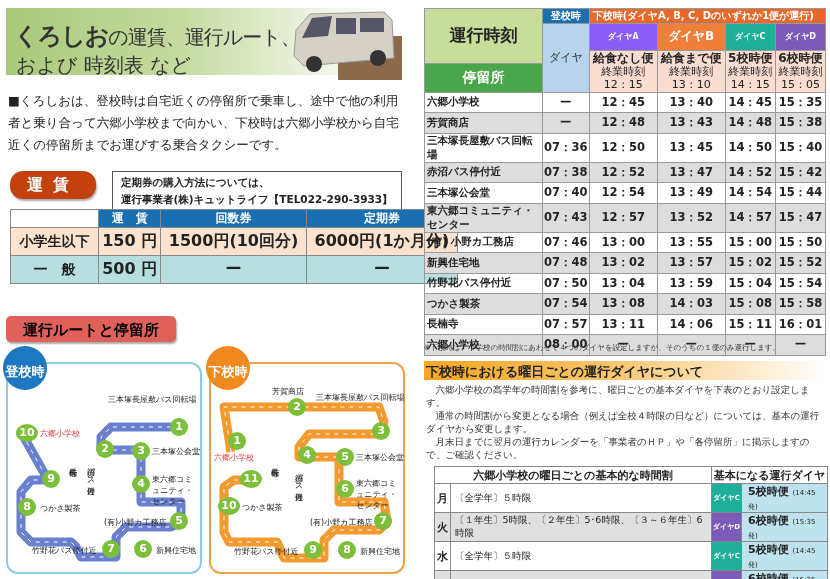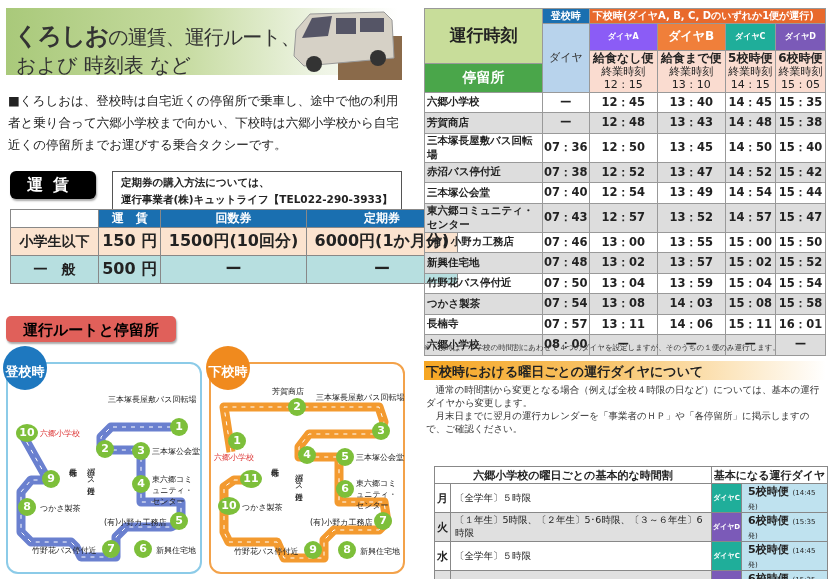--- a/index.html
+++ b/index.html
@@ -7,21 +7,21 @@
 .abs{position:absolute}
 
 .hdr{left:6px;top:8px;width:392px;height:67px;background:linear-gradient(90deg,#a9c97a 0%,#c6dba0 45%,#eef4e4 80%,#fff 100%)}
 .hdr .t1{position:absolute;left:8px;top:12px;font-size:24px;font-weight:bold;color:#333;letter-spacing:-1px}
 .hdr .t1 small{font-size:20px;font-weight:normal}
 .hdr .t2{position:absolute;left:10px;top:44px;font-size:20px;color:#333}
 .van{left:288px;top:6px;width:114px;height:74px}
 .intro{left:8px;top:90px;width:400px;font-size:12.5px;line-height:22px;color:#222}
 .intro b{font-weight:normal}
 
-.fare-tag{left:10px;top:171px;width:86px;height:28px;background:#000000;border-radius:6px;color:#fff;font-weight:bold;font-size:16px;text-align:center;line-height:28px;letter-spacing:10px;box-shadow:1px 2px 2px #aaa}
+.fare-tag{left:10px;top:171px;width:86px;height:28px;background:#c2410c;border-radius:13px;color:#fff;font-weight:bold;font-size:16px;text-align:center;line-height:28px;letter-spacing:10px;box-shadow:1px 2px 2px #aaa}
 .bubble{left:112px;top:171px;width:290px;height:56px;border:1.5px solid #555;background:#fff;font-size:10.5px;line-height:17px;padding:2px 8px;font-weight:bold;color:#222}
 .bubble:after{content:"";position:absolute;right:24px;bottom:-10px;width:14px;height:14px;background:#fff;border-right:1.5px solid #555;border-bottom:1.5px solid #555;transform:rotate(45deg) skew(10deg,10deg)}
 .fare-table{left:10px;top:209px;width:448px;border-collapse:collapse;font-weight:bold}
 .fare-table td,.fare-table th{border:1px solid #888;text-align:center}
 .fare-table th{background:#1a6fb0;color:#fff;font-size:12px;height:15px}
 .fare-table th.blank{background:#fff}
 .fare-table tr.r1 td{background:#fbe3cf;height:28px}
 .fare-table tr.r2 td{background:#b7dfe0;height:28px}
 .fare-table .lbl{font-size:14px;width:88px}
 .fare-table .big{font-size:16px}
@@ -315,20 +315,21 @@
         <td>ー</td>
         <td>ー</td>
         <td>ー</td>
       </tr>
   </tbody>
 </table>
 <div class="abs note">※下校時は、小学校の時間割にあわせて４つのダイヤを設定しますが、そのうちの１便のみ運行します。</div>
 
 <div class="abs sec2">下校時における曜日ごとの運行ダイヤについて</div>
 <div class="abs para">
+  <p>六郷小学校の高学年の時間割を参考に、曜日ごとの基本ダイヤを下表のとおり設定します。</p>
   <p>通常の時間割から変更となる場合（例えば全校４時限の日など）については、基本の運行ダイヤから変更します。</p>
   <p>月末日までに翌月の運行カレンダーを「事業者のＨＰ」や「各停留所」に掲示しますので、ご確認ください。</p>
 </div>
 <table class="abs wk">
   <tbody>
       <tr>
     <th colspan="2">六郷小学校の曜日ごとの基本的な時間割</th>
     <th colspan="2">基本になる運行ダイヤ</th>
   </tr>
   <tr>

